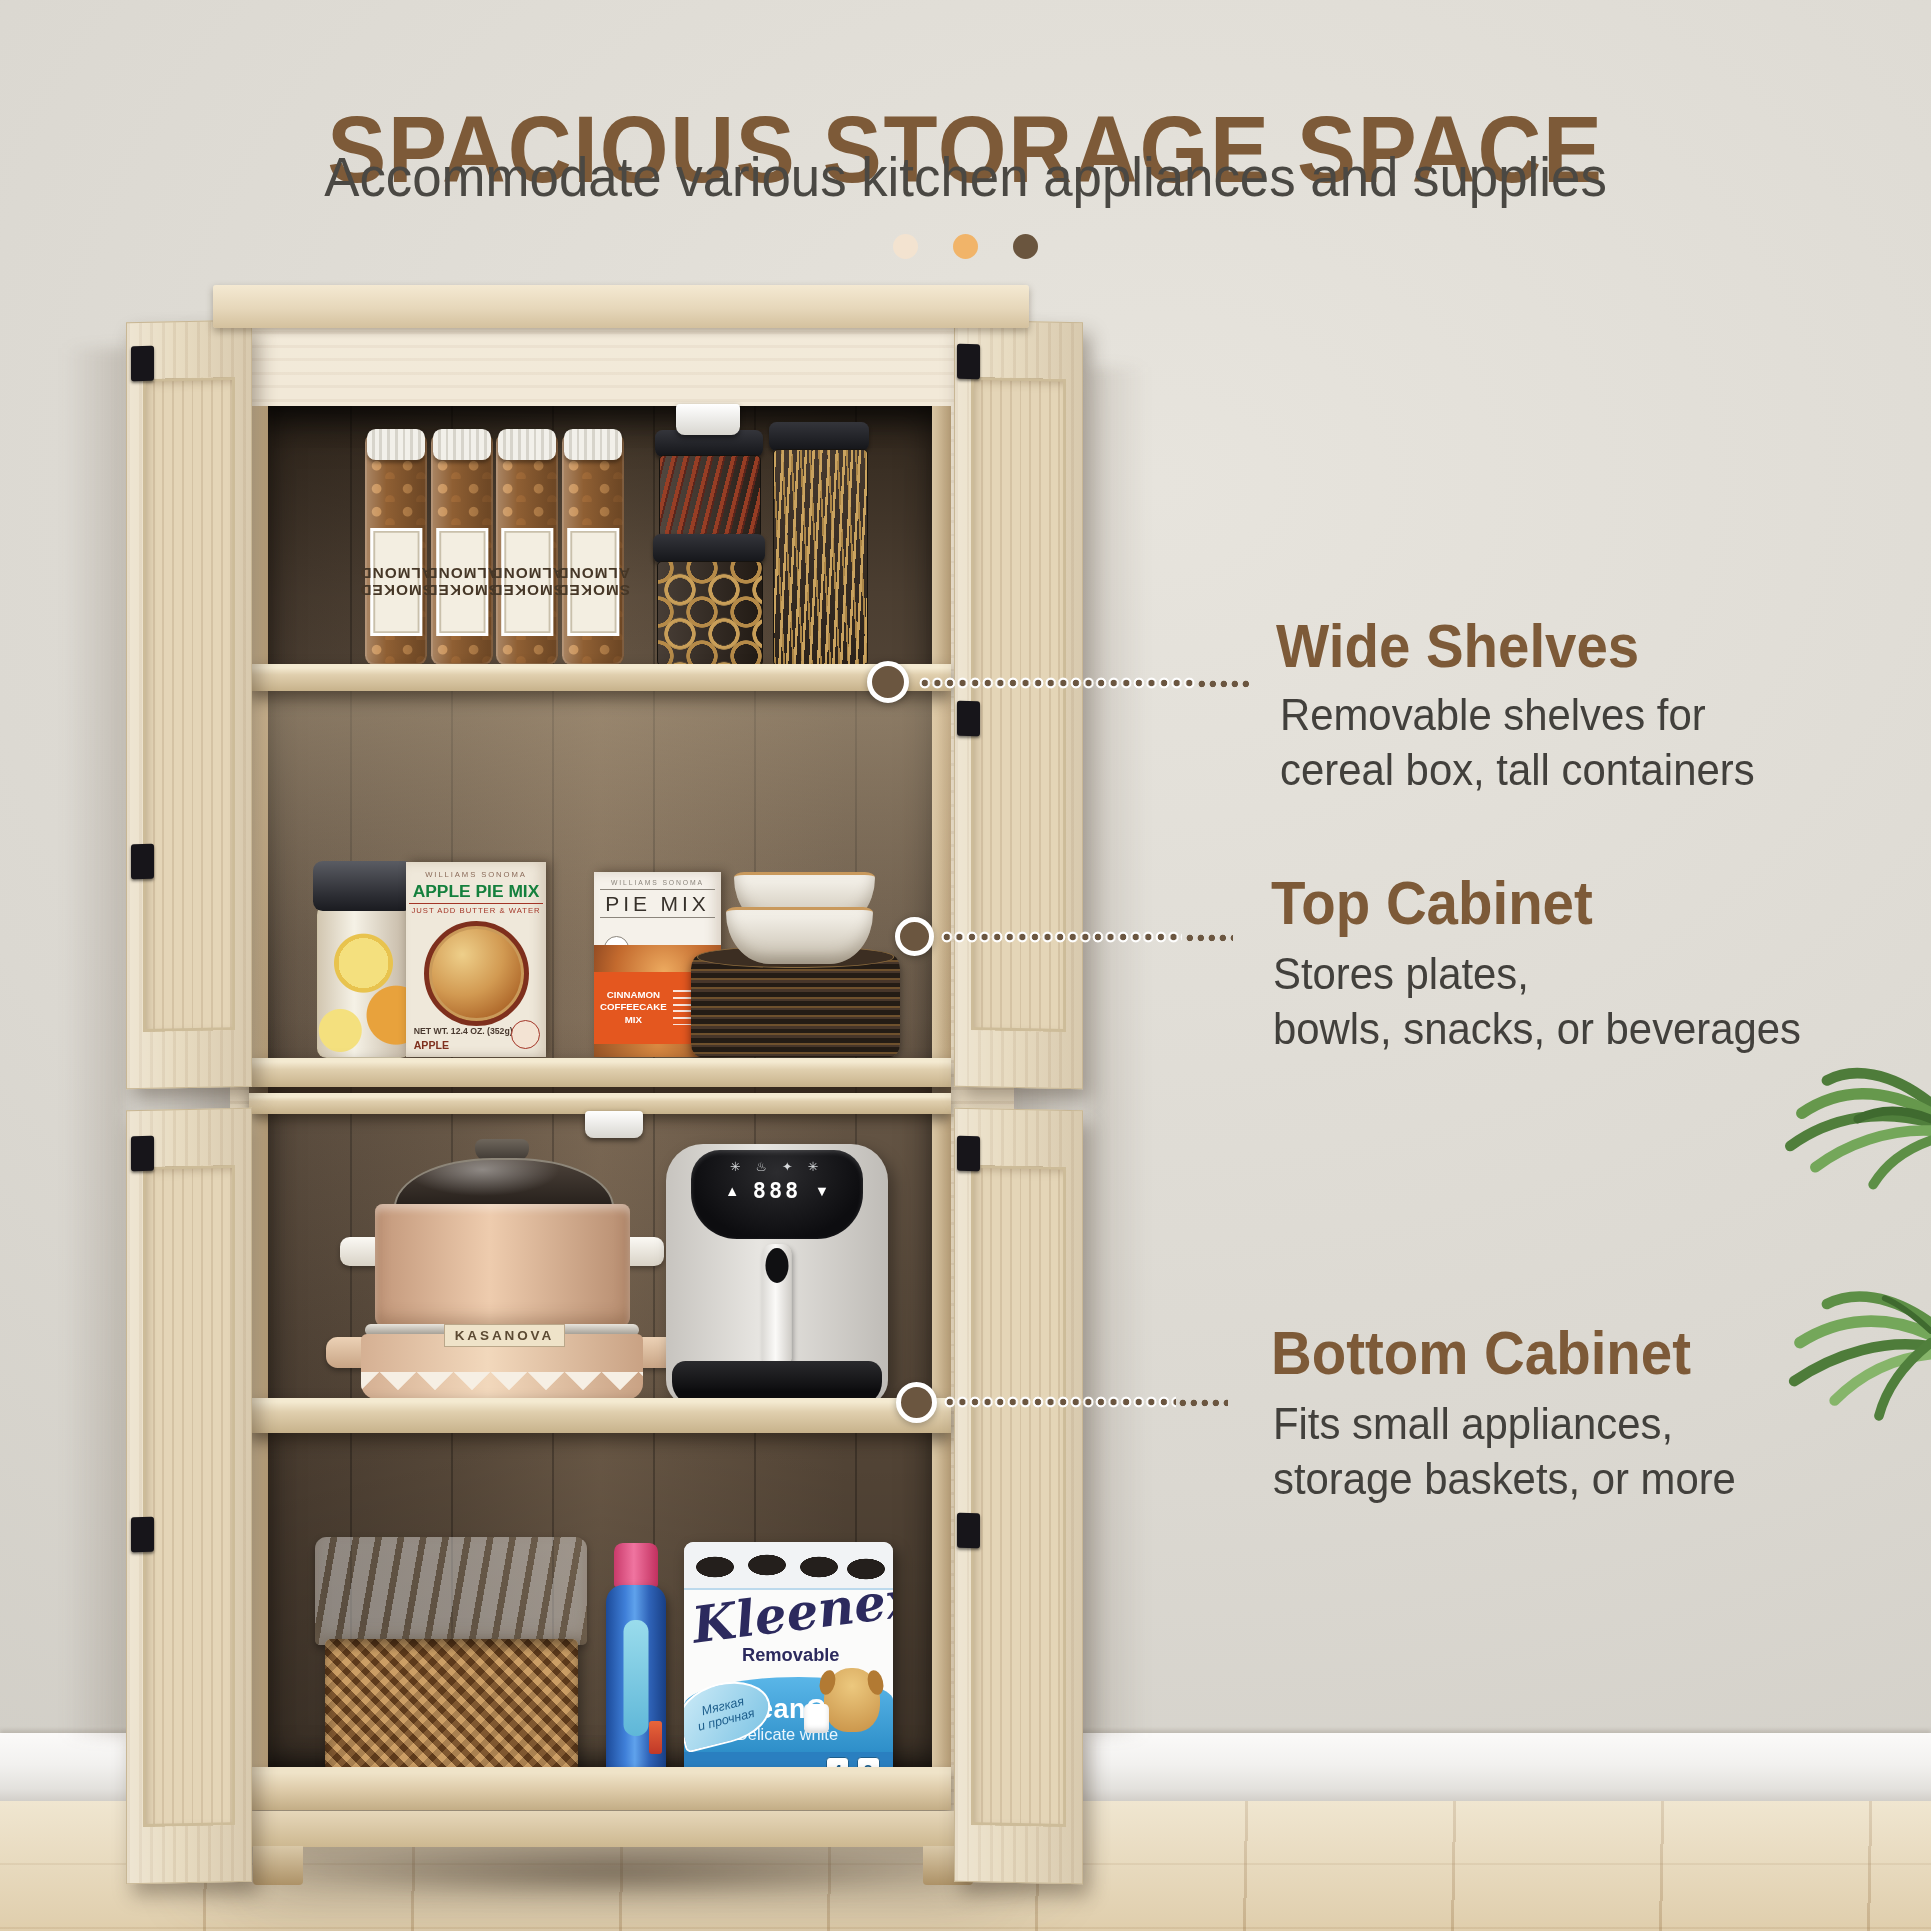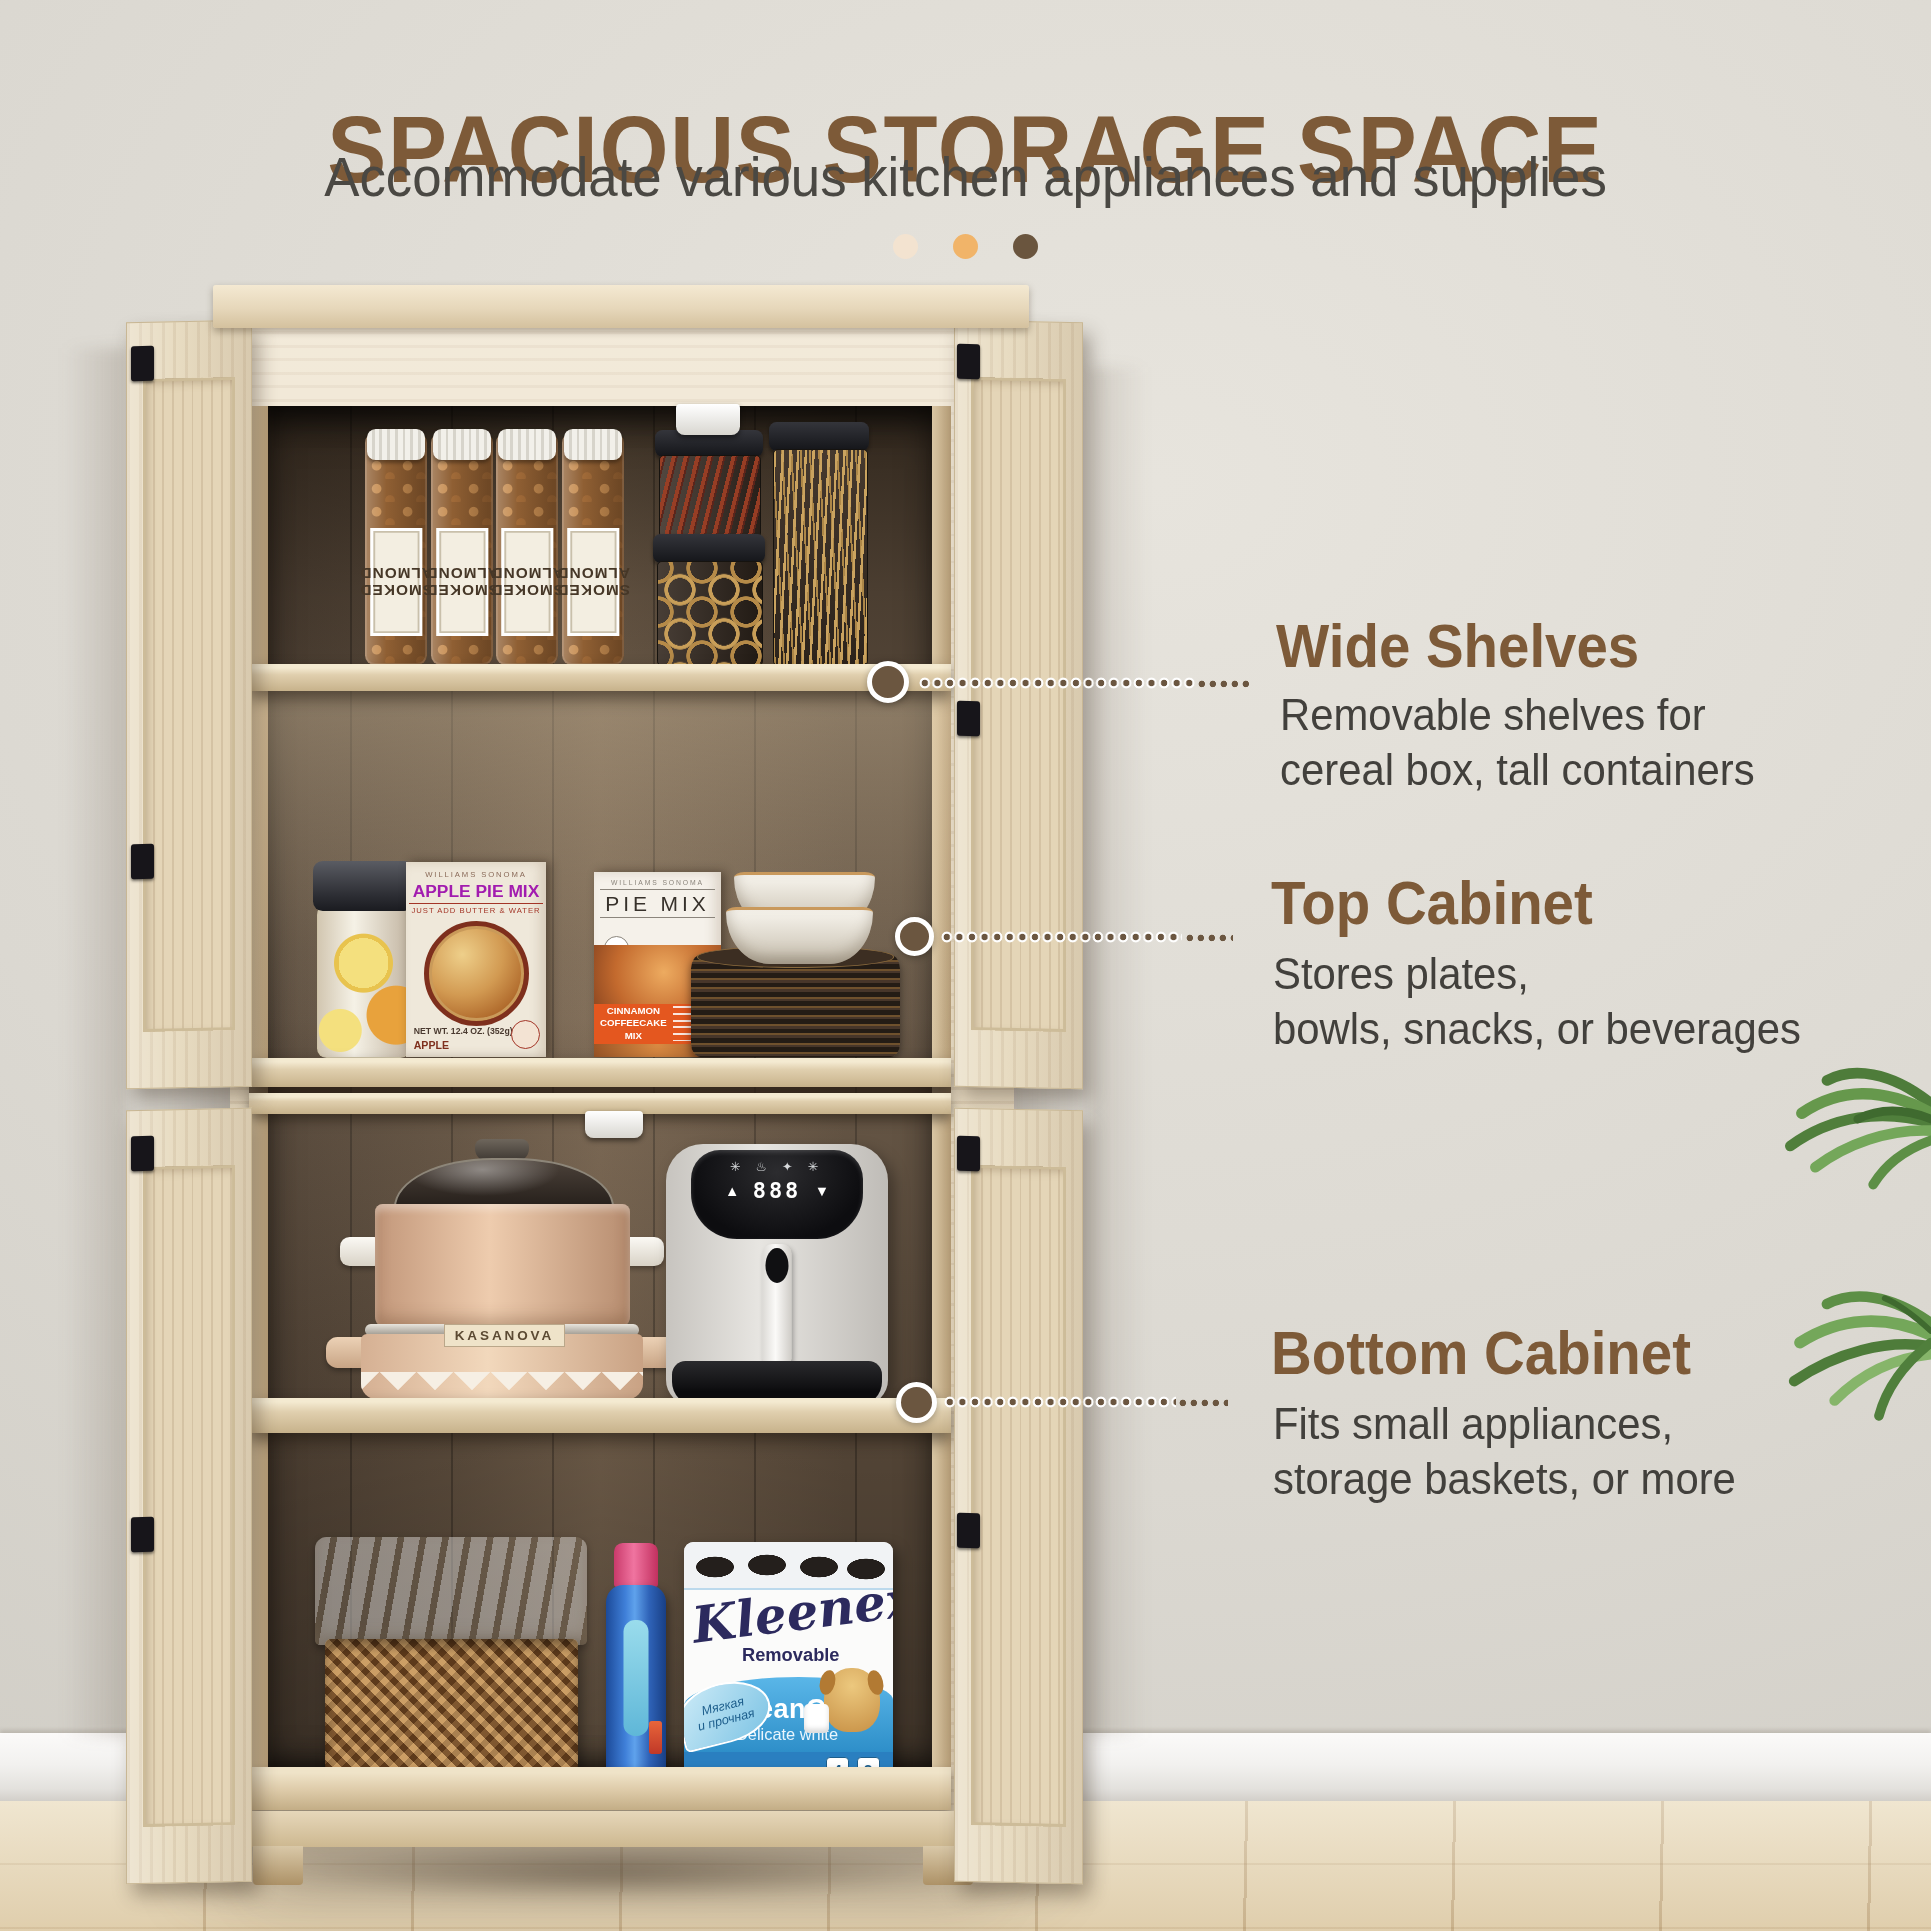--- a/index.html
+++ b/index.html
@@ -266,35 +266,35 @@
     <div class="abs dark-lid" style="left:653px;top:137px;width:100px;height:29px;"></div>
     <div class="abs glass-box spag" style="left:657px;top:164px;width:93px;height:215px;"></div>
 
     <div class="abs shelf" style="top:379px;height:27px;"></div>
 
     <div class="abs canister" style="left:201px;top:620px;width:93px;height:153px;">
       <div class="canister-lid"></div>
     </div>
     <div class="abs boxface" style="left:290px;top:577px;width:140px;height:195px;">
       <div style="margin-top:7.7px;font-size:7.7px;letter-spacing:1.9px;color:#8a6a58;">WILLIAMS SONOMA</div>
-      <div style="margin-top:1.9px;font-size:17.4px;font-weight:700;color:#a21caf;border-bottom:1.9px solid #a33527;display:inline-block;padding:0 3.9px 1.9px;">APPLE PIE MIX</div>
+      <div style="margin-top:1.9px;font-size:17.4px;font-weight:700;color:#15803d;border-bottom:1.9px solid #a33527;display:inline-block;padding:0 3.9px 1.9px;">APPLE PIE MIX</div>
       <div style="margin-top:1.9px;font-size:7.7px;letter-spacing:1px;color:#a33527;">JUST ADD BUTTER &amp; WATER</div>
       <div style="margin:5.8px auto 0;width:95px;height:95px;border-radius:50%;border:5.8px solid #7e2f1d;
                   background:radial-gradient(circle at 35% 30%, #eecf8a, #d29a52 45%, #b06a2c 75%, #8e4c22);
                   box-shadow:inset 0 0 0 2.9px #c99a5a;"></div>
       <div style="position:absolute;left:7.7px;bottom:21px;font-size:8.7px;font-weight:700;color:#4a3a30;">NET WT. 12.4 OZ. (352g)</div>
       <div style="position:absolute;left:7.7px;bottom:5.8px;font-size:10.6px;font-weight:700;color:#7e2f1d;">APPLE</div>
       <div style="position:absolute;right:5.8px;bottom:7.7px;width:27px;height:27px;border-radius:50%;border:1.9px solid #a33527;background:#f3e3d3;"></div>
     </div>
     <div class="abs boxface" style="left:434px;top:587px;width:127px;height:185px;background:#f5f1ea;margin-left:44px;">
       <div style="margin-top:6.8px;font-size:6.8px;letter-spacing:1.9px;color:#8b857c;">WILLIAMS SONOMA</div>
       <div style="margin-top:2.9px;font-size:21px;letter-spacing:3.9px;color:#37312b;border-top:1px solid #8b857c;border-bottom:1px solid #8b857c;display:inline-block;padding:1.9px 5.8px;">PIE MIX</div>
       <div style="position:absolute;left:9.7px;top:64px;width:23px;height:23px;border-radius:50%;border:1.9px double #8b857c;background:#fff;"></div>
       <div style="position:absolute;left:0;right:0;top:73px;height:68px;background:radial-gradient(circle at 55% 40%, #edab60, #c36a2e 60%, #8a4520);"></div>
-      <div style="position:absolute;left:0;right:0;bottom:13.5px;height:40px;background:#e4571f;display:flex;align-items:center;">
+      <div style="position:absolute;left:0;right:0;bottom:13.5px;height:72px;background:#e4571f;display:flex;align-items:center;">
         <div style="width:62%;color:#fff;font-weight:700;font-size:9.7px;line-height:12.6px;">
           <div>CINNAMON</div>
           <div>COFFEECAKE MIX</div>
         </div>
         <div style="width:34%;height:35px;background:repeating-linear-gradient(180deg,rgba(255,255,255,.85) 0 1.9px,rgba(0,0,0,0) 1.9px 6.8px);"></div>
       </div>
       <div style="position:absolute;left:0;right:0;bottom:0;height:13.5px;background:radial-gradient(circle at 50% 0%, #d98a42, #9a5526);"></div>
     </div>
     <div class="abs plates" style="left:575px;top:670px;width:209px;height:102px;">
       <div class="plate-top"></div>

